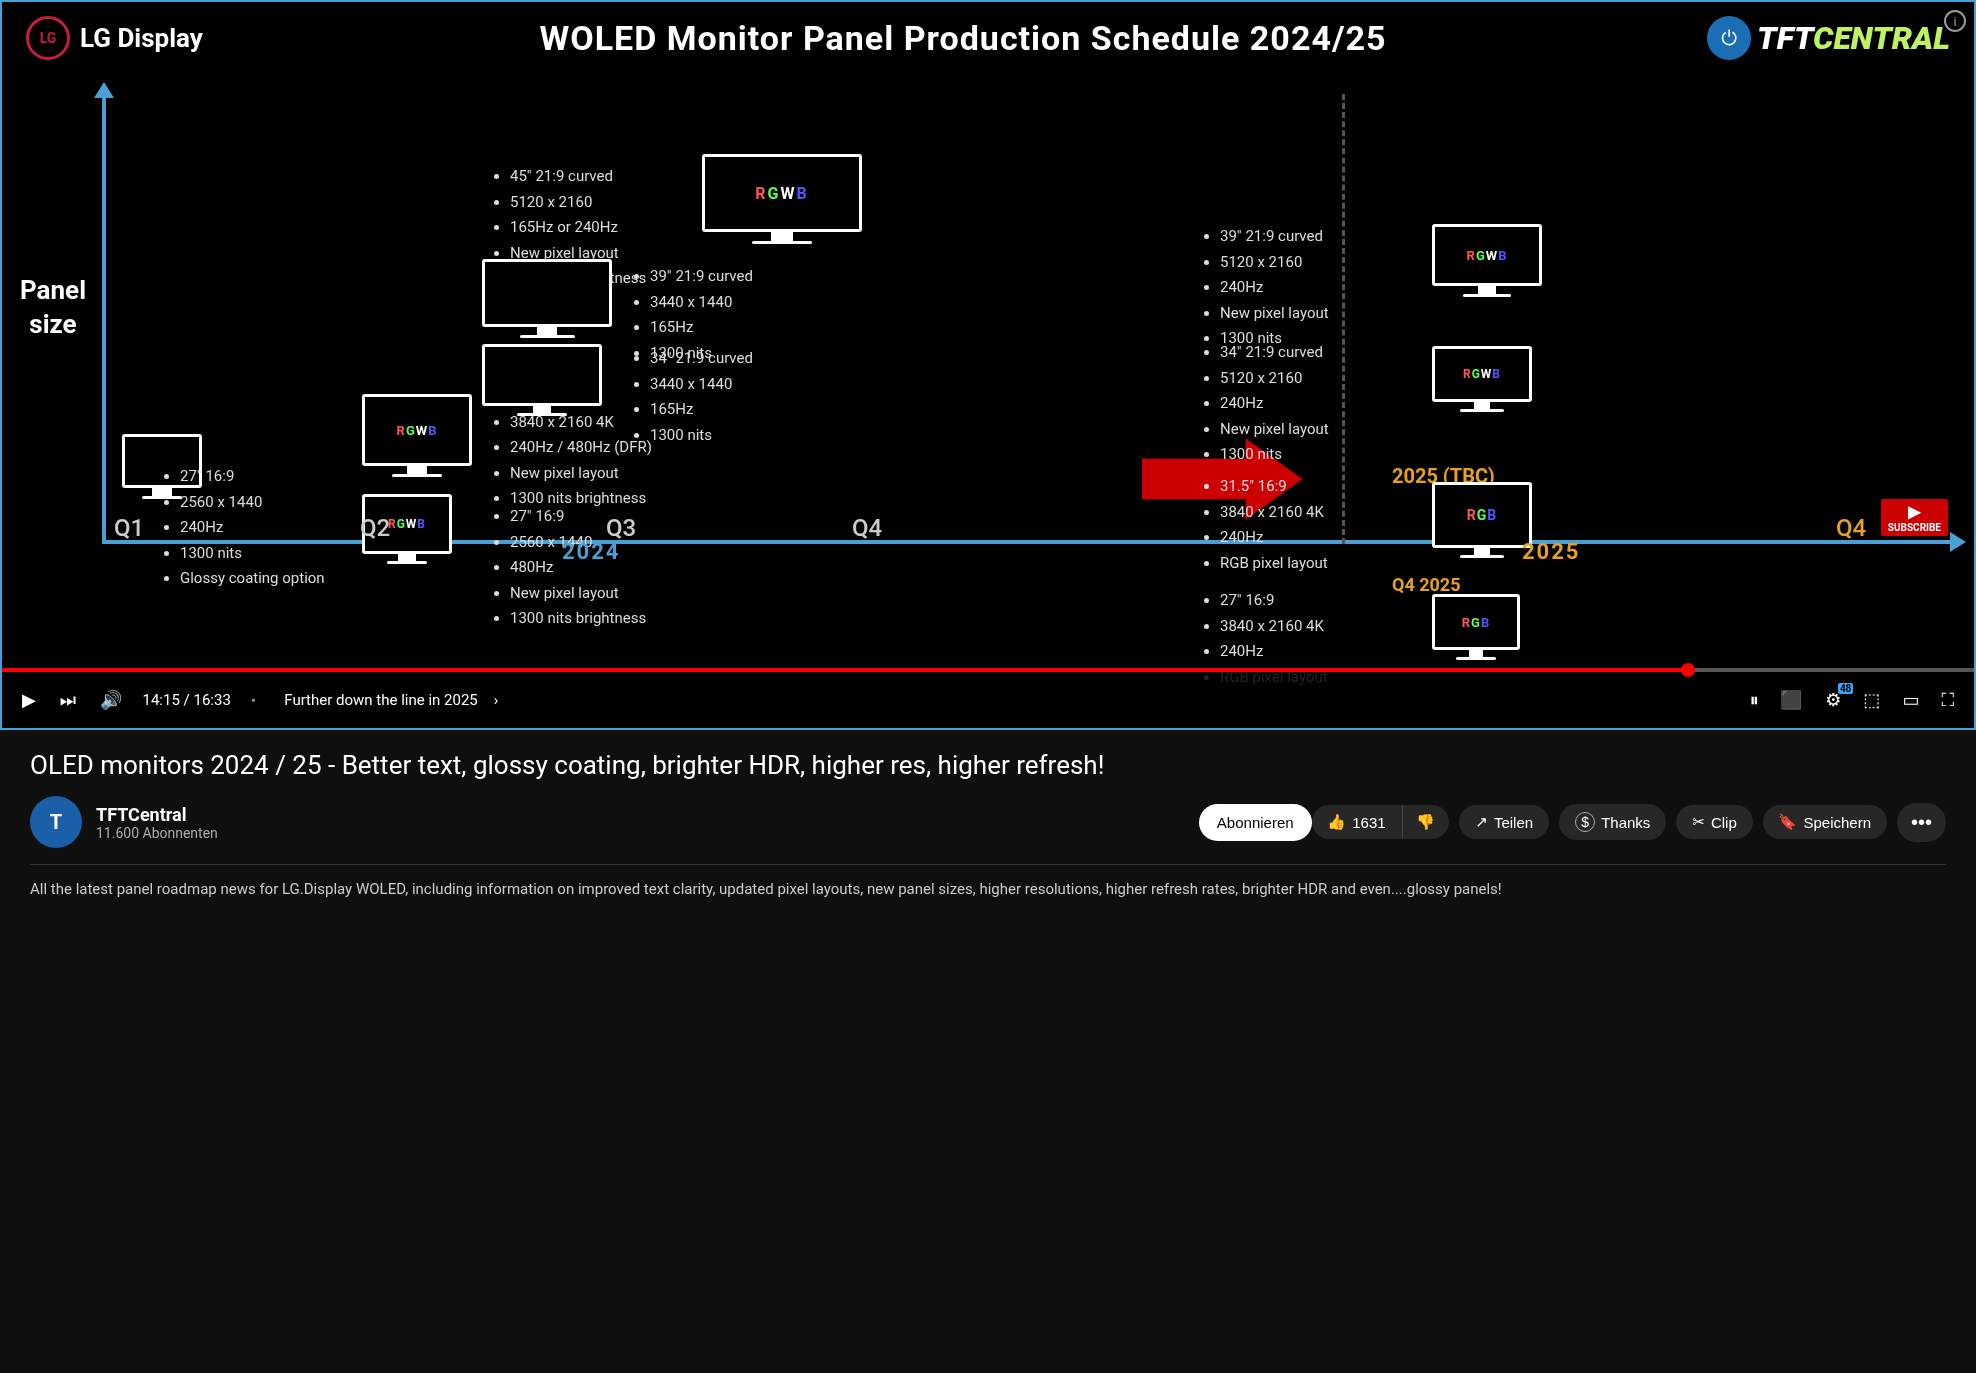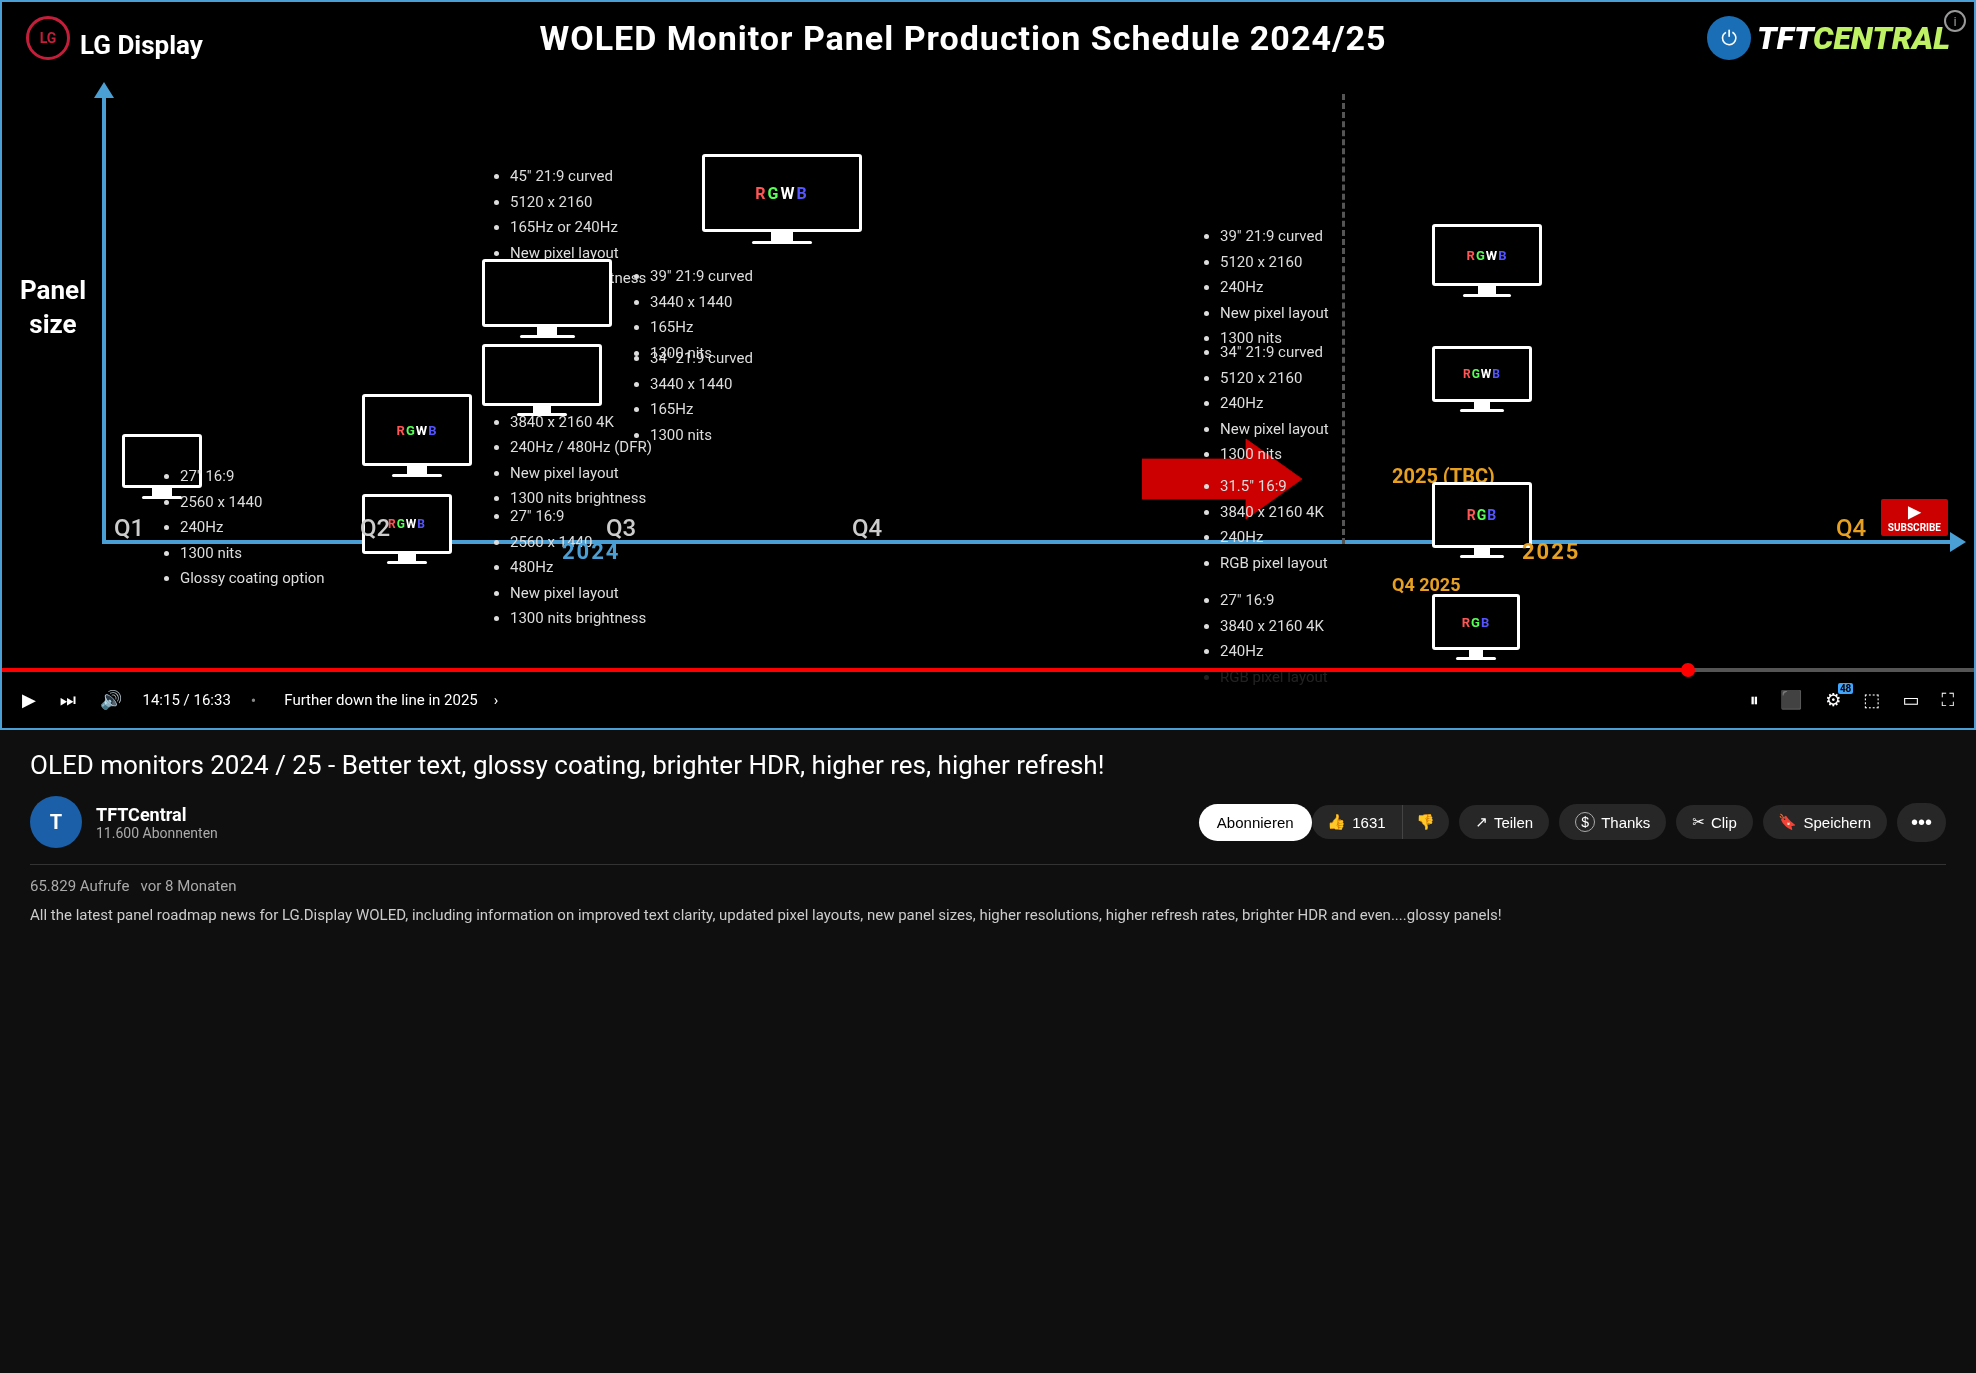--- a/index.html
+++ b/index.html
@@ -30,21 +30,21 @@
     .video-header {
       display: flex;
       align-items: center;
       justify-content: space-between;
       padding: 14px 24px;
       background: #000;
     }
 
     .lg-logo {
       display: flex;
-      align-items: flex-end;
+      align-items: center;
       gap: 10px;
     }
 
     .lg-circle {
       width: 44px;
       height: 44px;
       border-radius: 50%;
       border: 3px solid #c41e3a;
       display: flex;
       align-items: center;
@@ -738,20 +738,15 @@
         <span>🔖</span>
         <span>Speichern</span>
       </button>
 
       <button class="more-btn">•••</button>
     </div>
   </div>
 
   <div class="divider"></div>
 
-  <div class="video-stats">
-    <span>65.829 Aufrufe</span>
-    &nbsp;
-    <span>vor 8 Monaten</span>
-  </div>
 
   <div class="video-description">All the latest panel roadmap news for LG.Display WOLED, including information on improved text clarity, updated pixel layouts, new panel sizes, higher resolutions, higher refresh rates, brighter HDR and even....glossy panels!</div>
 </div>
 
 </body></html>

